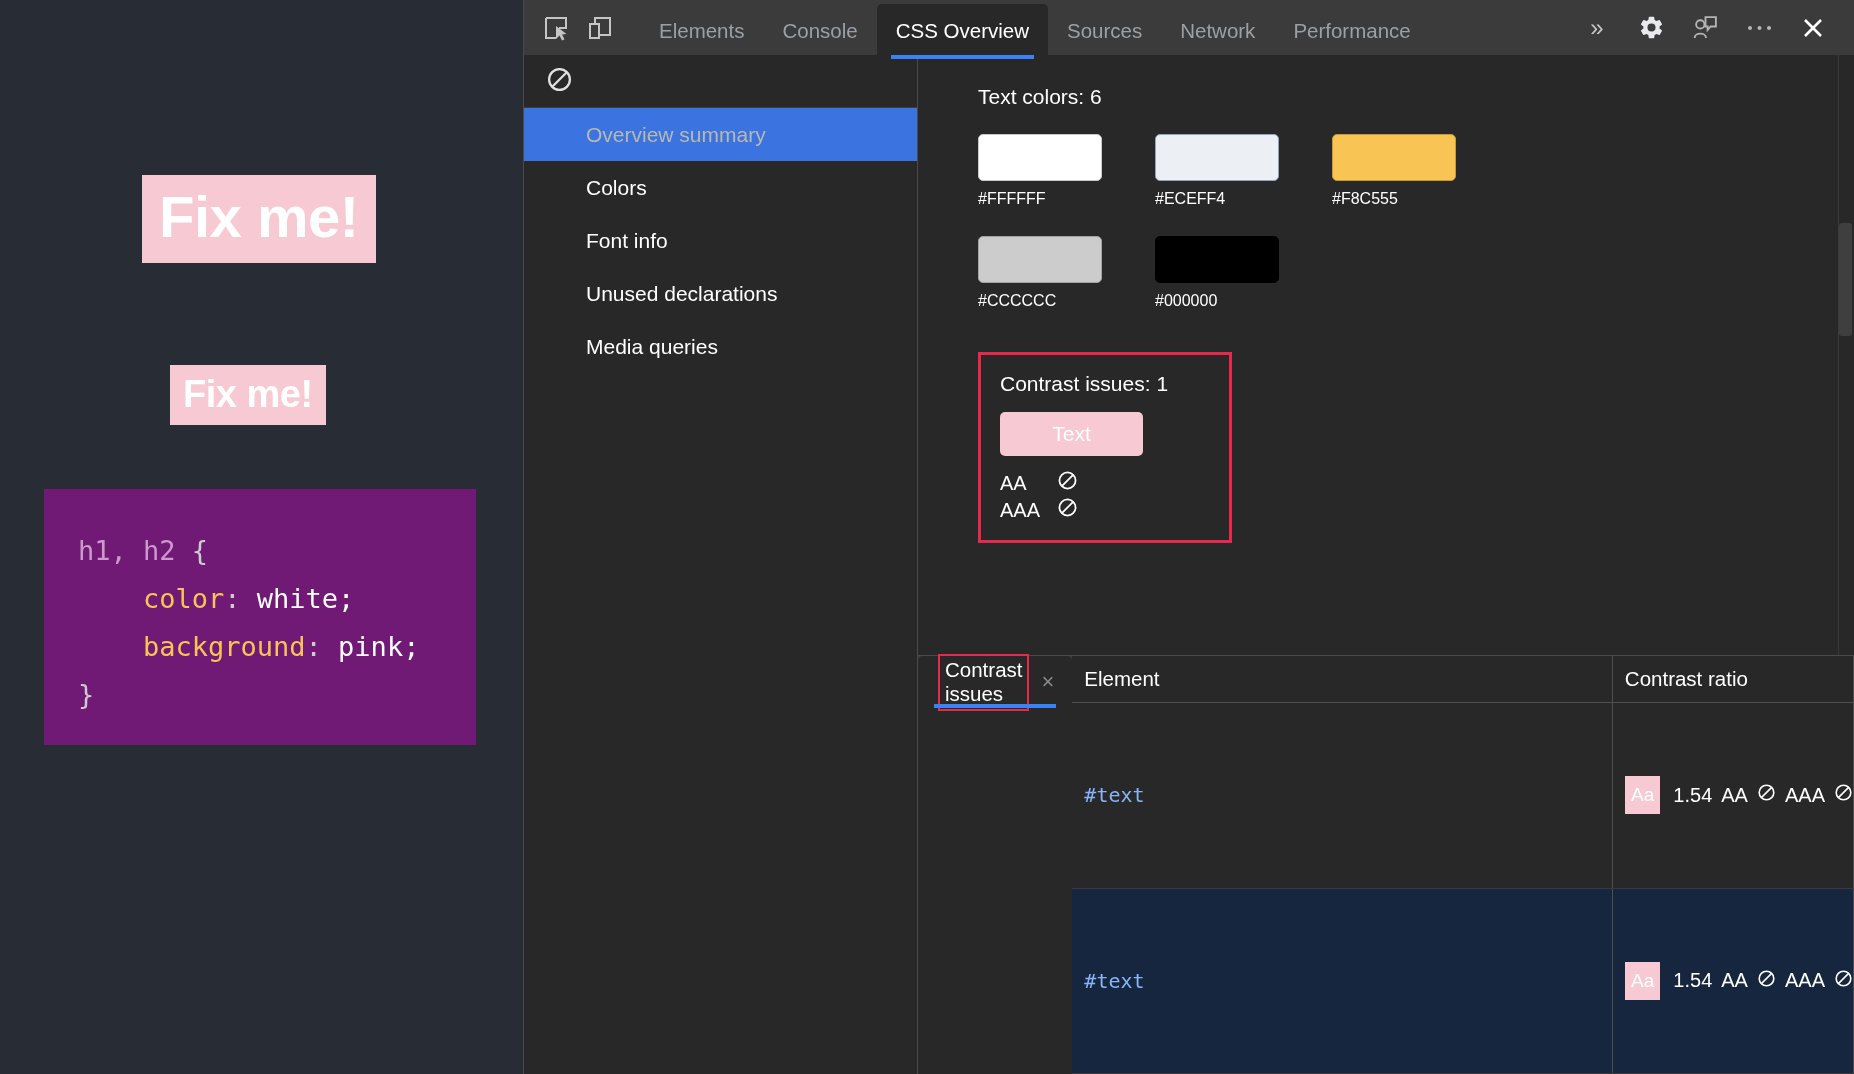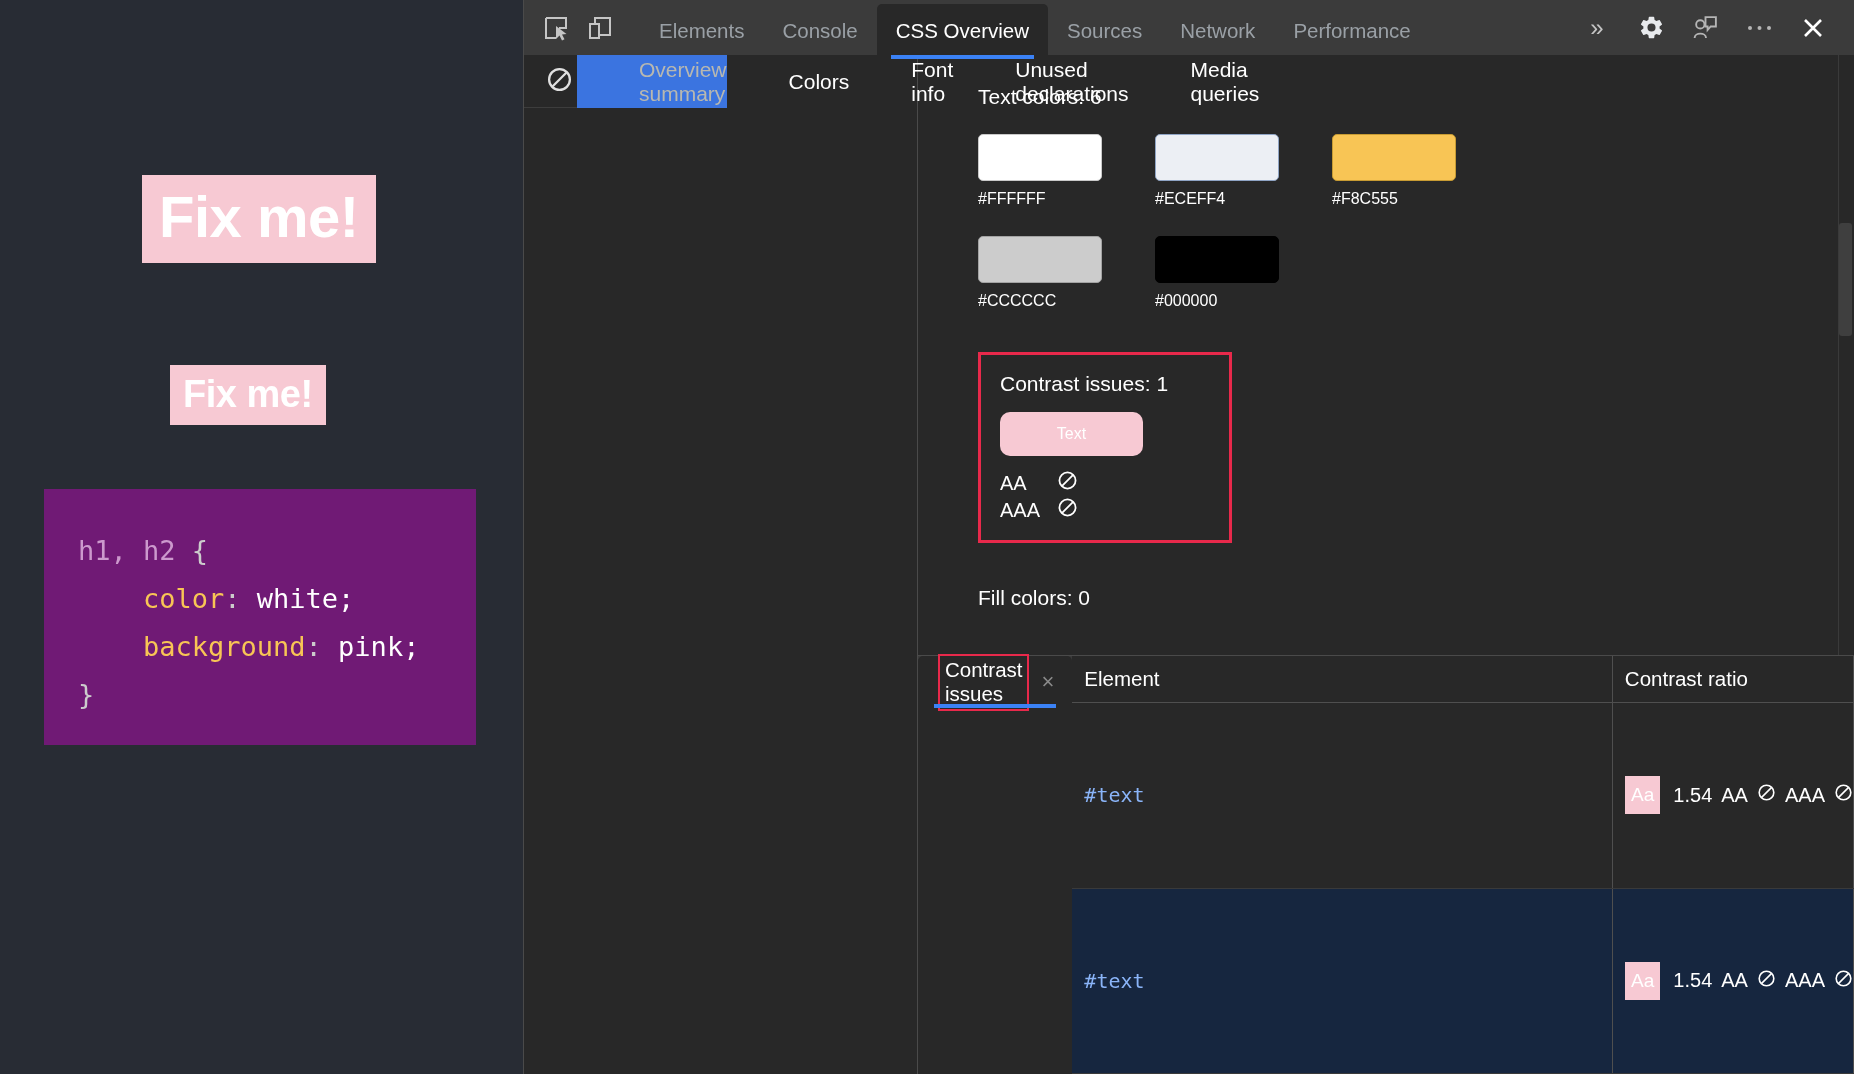--- a/index.html
+++ b/index.html
@@ -96,21 +96,21 @@
   .chev { font-size: 24px; color: #c5c5c5; }
 
   
   #dtbody { flex: 1 1 auto; display: flex; min-height: 0; }
 
   
   #sidebar {
     width: 394px; flex: 0 0 394px;
     background: #282828;
     border-right: 1px solid #4a4a4a;
-    display: flex; flex-direction: row;
+    display: flex; flex-direction: column;
   }
   #sb-toolbar {
     height: 53px; flex: 0 0 53px;
     display: flex; align-items: center; padding-left: 22px;
     border-bottom: 1px solid #3d3d3d;
   }
   .sb-item {
     height: 53px;
     display: flex; align-items: center;
     padding-left: 62px;
@@ -144,23 +144,23 @@
   #contrast-card {
     margin-top: 14px;
     width: 254px;
     border: 3px solid #e8294b;
     padding: 17px 20px 16px 19px;
   }
   #contrast-card .ci-title { font-size: 21px; color: #fff; margin-bottom: 16px; }
   .ci-chip {
     width: 143px; height: 44px;
     background: #f7c9d3;
-    border-radius: 10px;
+    border-radius: 5px;
     display: flex; align-items: center; justify-content: center;
-    color: #ffffff; font-size: 16px;
+    color: #ffffff; font-size: 21px;
     margin-bottom: 14px;
     cursor: pointer;
   }
   .ci-row { display: flex; align-items: center; font-size: 20px; color: #fff; line-height: 25px; }
   .ci-row .lab { width: 57px; }
   .noicon { display: inline-block; }
 
   #fill-colors { margin-top: 43px; font-size: 21px; color: #ffffff; }
 
   
@@ -390,21 +390,20 @@
                 <span class="lab">AAA</span>
                 <span class="noicon">
                   <svg width="21" height="21" viewBox="0 0 26 26">
                       <circle cx="13" cy="13" r="10" fill="none" stroke="#ffffff" stroke-width="2.2"></circle>
                       <path d="M6 20 L20 6" stroke="#ffffff" stroke-width="2.2"></path>
                     </svg>
                 </span>
               </div>
             </div>
 
-            <div id="fill-colors">Fill colors: 0</div>
           </div>
 
           <div id="ov-scroll">
             <div id="ov-thumb"></div>
           </div>
         </div>
 
         <div id="drawer">
           <div id="drawer-tabs">
             <div id="drawer-tab">

